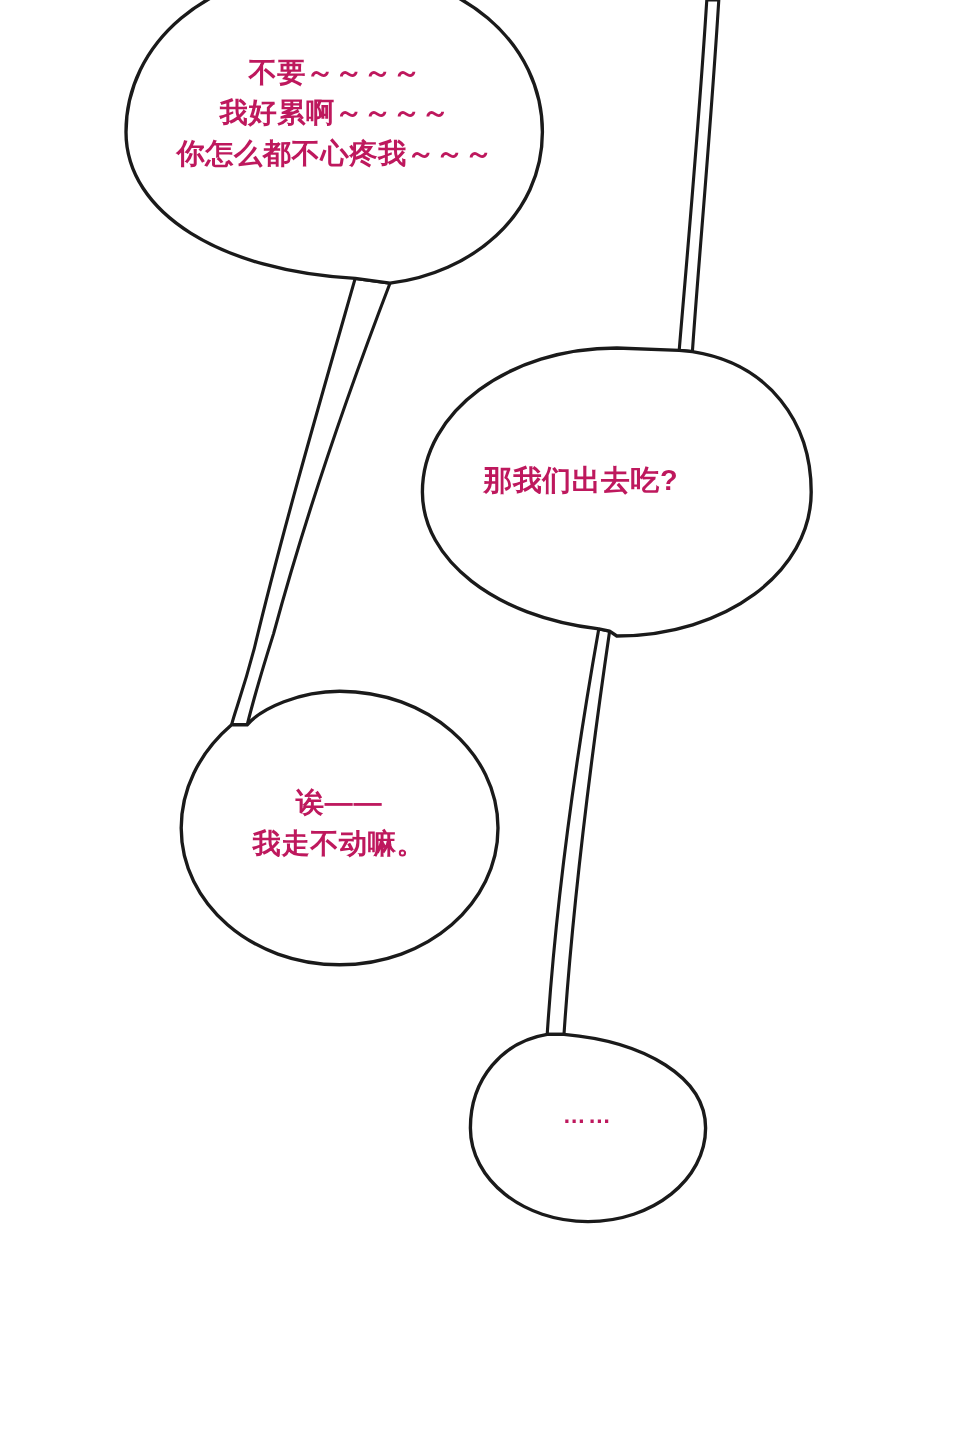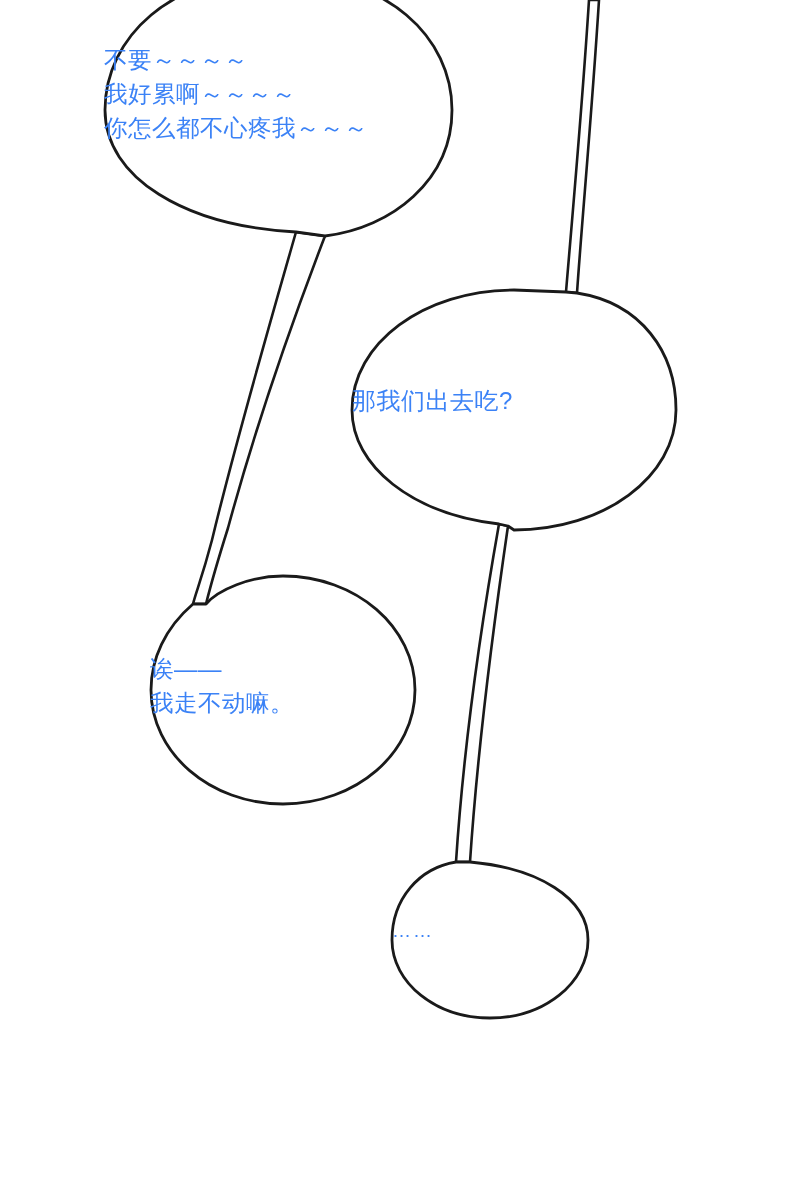--- a/index.html
+++ b/index.html
@@ -22,25 +22,26 @@
   #panel-svg {
     position: absolute;
     top: 0;
     left: 0;
     width: 800px;
     height: 1200px;
     display: block;
   }
   .bubble-text {
     position: absolute;
-    color: #3b82f6;
+    text-align: center;
+    color: #be185d;
     white-space: pre-line;
     line-height: 1.32;
     letter-spacing: 0.5px;
-    font-weight: 400;
+    font-weight: 700;
     pointer-events: none;
   }
   #text-bubble-1 {
     left: 104px;
     top: 43px;
     width: 350px;
     font-size: 23.5px;
     line-height: 1.45;
   }
   #text-bubble-2 {

